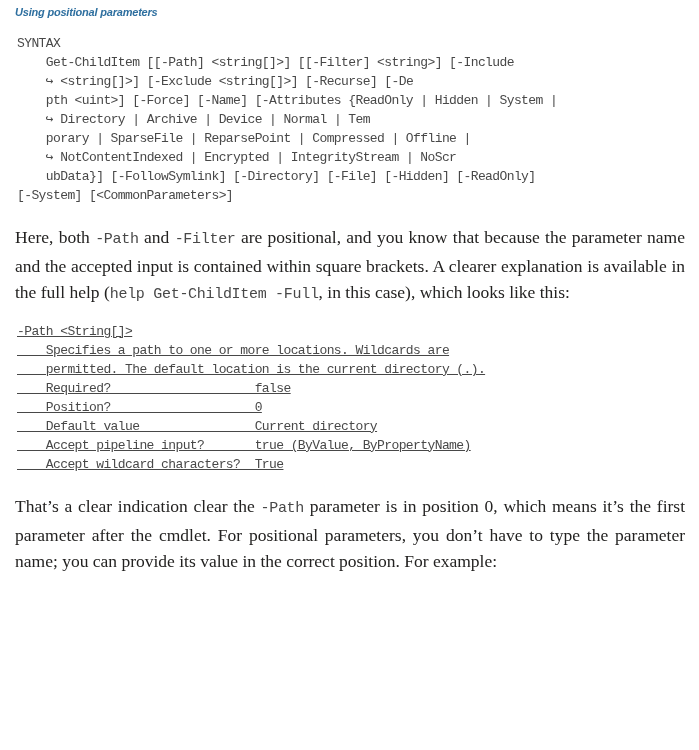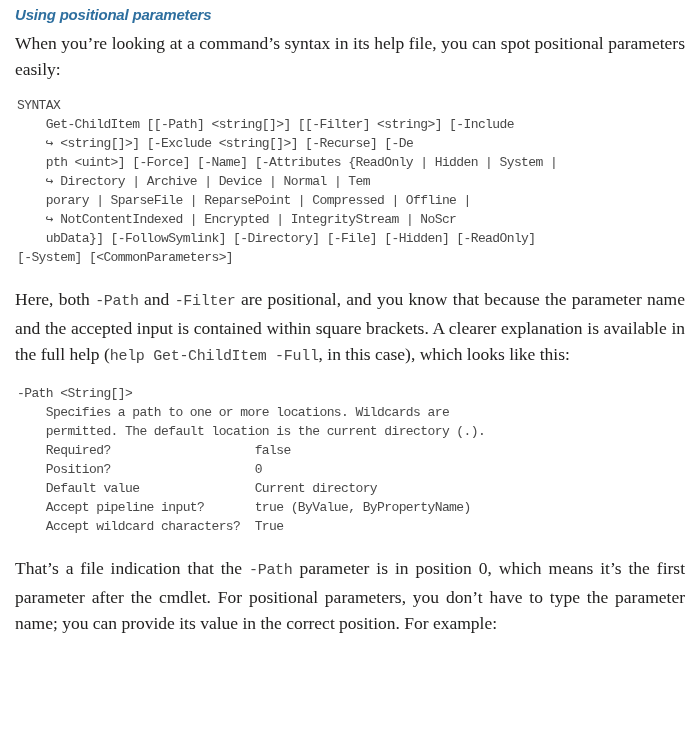--- a/index.html
+++ b/index.html
@@ -15,21 +15,21 @@
     font-family:"Liberation Serif","DejaVu Serif",serif;
   }
   .page{
     box-sizing:border-box;
     width:699px;height:750px;
     padding:6px 14px 10px 15px;
   }
   .heading{
     margin:0 0 5px 0;
     font-family:"Liberation Sans","DejaVu Sans",sans-serif;
-    font-size:15px;
+    font-size:11px;
     font-weight:bold;
     font-style:italic;
     letter-spacing:-0.2px;
     color:var(--c-heading);
     line-height:1.25;
   }
   p.body{
     margin:0;
     font-size:17.5px;
     line-height:26px;
@@ -45,31 +45,30 @@
   }
   pre.code{
     margin:14px 0 19px 2px;
     font-family:"Liberation Mono","DejaVu Sans Mono","DejaVu Sans",monospace;
     font-size:13px;
     line-height:19px;
     color:var(--c-code);
     white-space:pre;
     letter-spacing:-0.6px;
   }
-  pre.code.tight-bottom{}
+  pre.code.tight-bottom{text-decoration:underline;}
   pre.code.last{margin:9px 0 0 2px;}
 </style>
 </head>
 <body>
 
 <div class="page">
 
   <h3 class="heading">Using positional parameters</h3>
 
-  <p class="body"><span>When you’re looking at a command’s syntax in its help file, you can spot positional parameters easily:</span></p>
 
   <pre class="code">SYNTAX
     Get-ChildItem [[-Path] &lt;string[]&gt;] [[-Filter] &lt;string&gt;] [-Include
     ↪ &lt;string[]&gt;] [-Exclude &lt;string[]&gt;] [-Recurse] [-De
     pth &lt;uint&gt;] [-Force] [-Name] [-Attributes {ReadOnly | Hidden | System |
     ↪ Directory | Archive | Device | Normal | Tem
     porary | SparseFile | ReparsePoint | Compressed | Offline |
     ↪ NotContentIndexed | Encrypted | IntegrityStream | NoScr
     ubData}] [-FollowSymlink] [-Directory] [-File] [-Hidden] [-ReadOnly]
 [-System] [&lt;CommonParameters&gt;]</pre>
@@ -78,16 +77,16 @@
 
   <pre class="code tight-bottom">-Path &lt;String[]&gt;
     Specifies a path to one or more locations. Wildcards are
     permitted. The default location is the current directory (.).
     Required?                    false
     Position?                    0
     Default value                Current directory
     Accept pipeline input?       true (ByValue, ByPropertyName)
     Accept wildcard characters?  True</pre>
 
-  <p class="body"><span>That’s a file indication that the </span><span class="icode">-Path</span><span> parameter is in position 0, which means it’s the first parameter after the cmdlet. For positional parameters, you don’t have to type the parameter name; you can provide its value in the correct position. For example:</span></p>
+  <p class="body"><span>That’s a clear indication clear the </span><span class="icode">-Path</span><span> parameter is in position 0, which means it’s the first parameter after the cmdlet. For positional parameters, you don’t have to type the parameter name; you can provide its value in the correct position. For example:</span></p>
 
 
 </div>
 
 </body></html>

